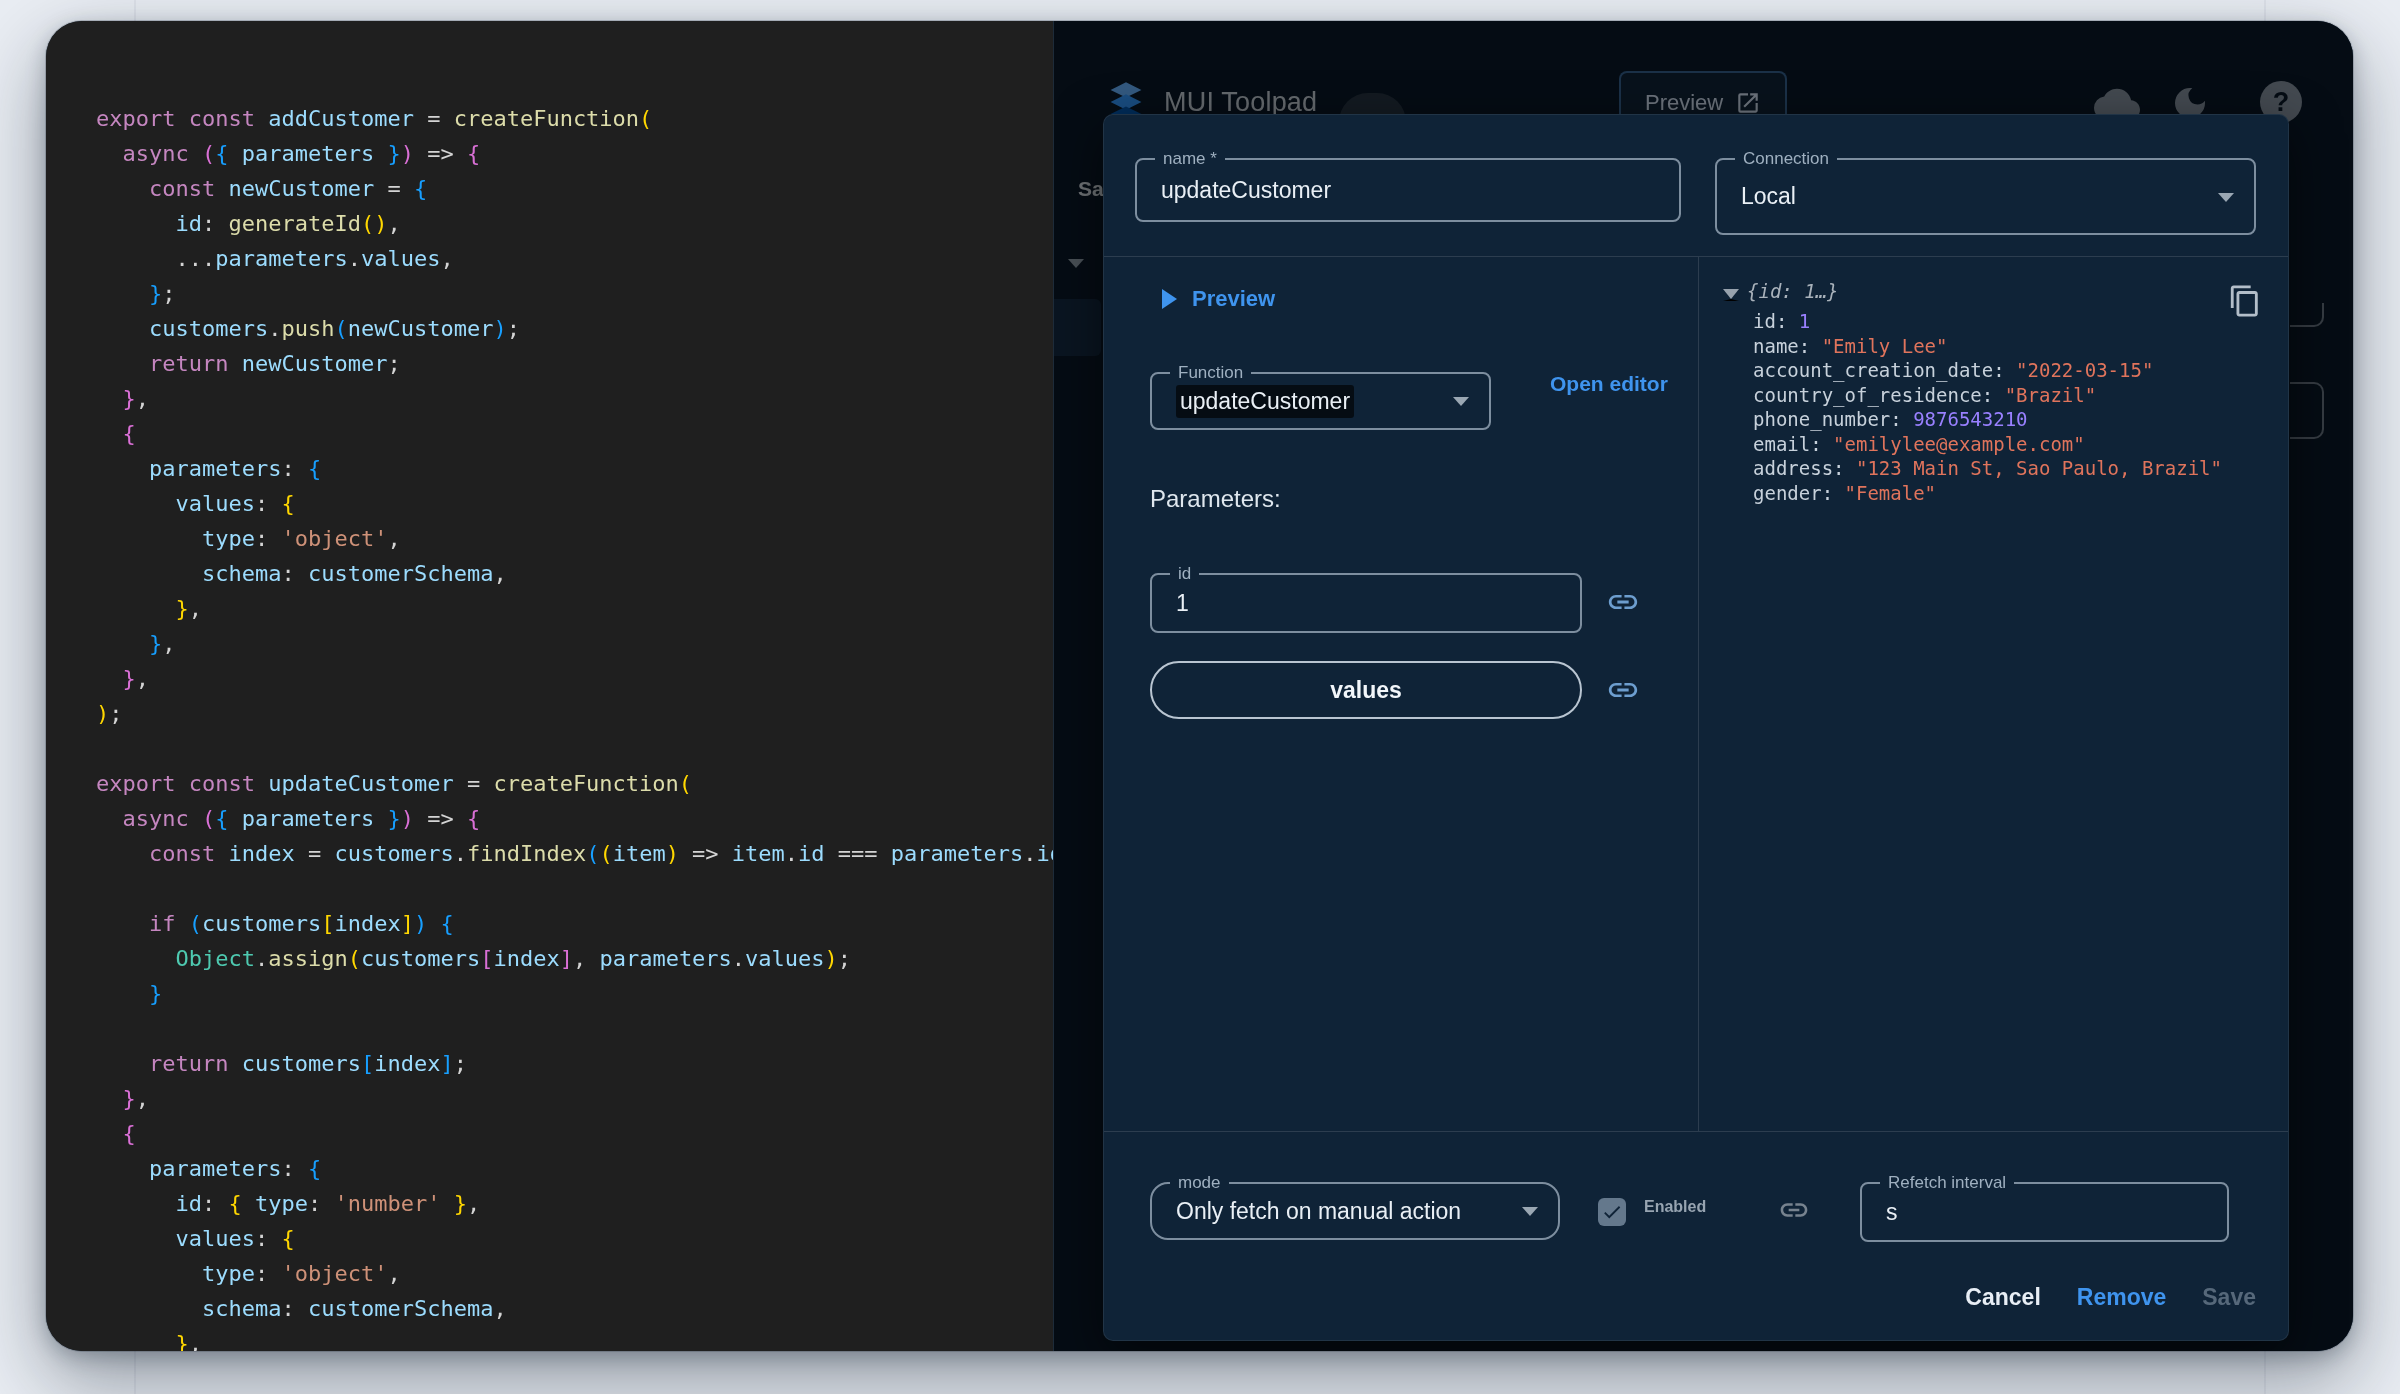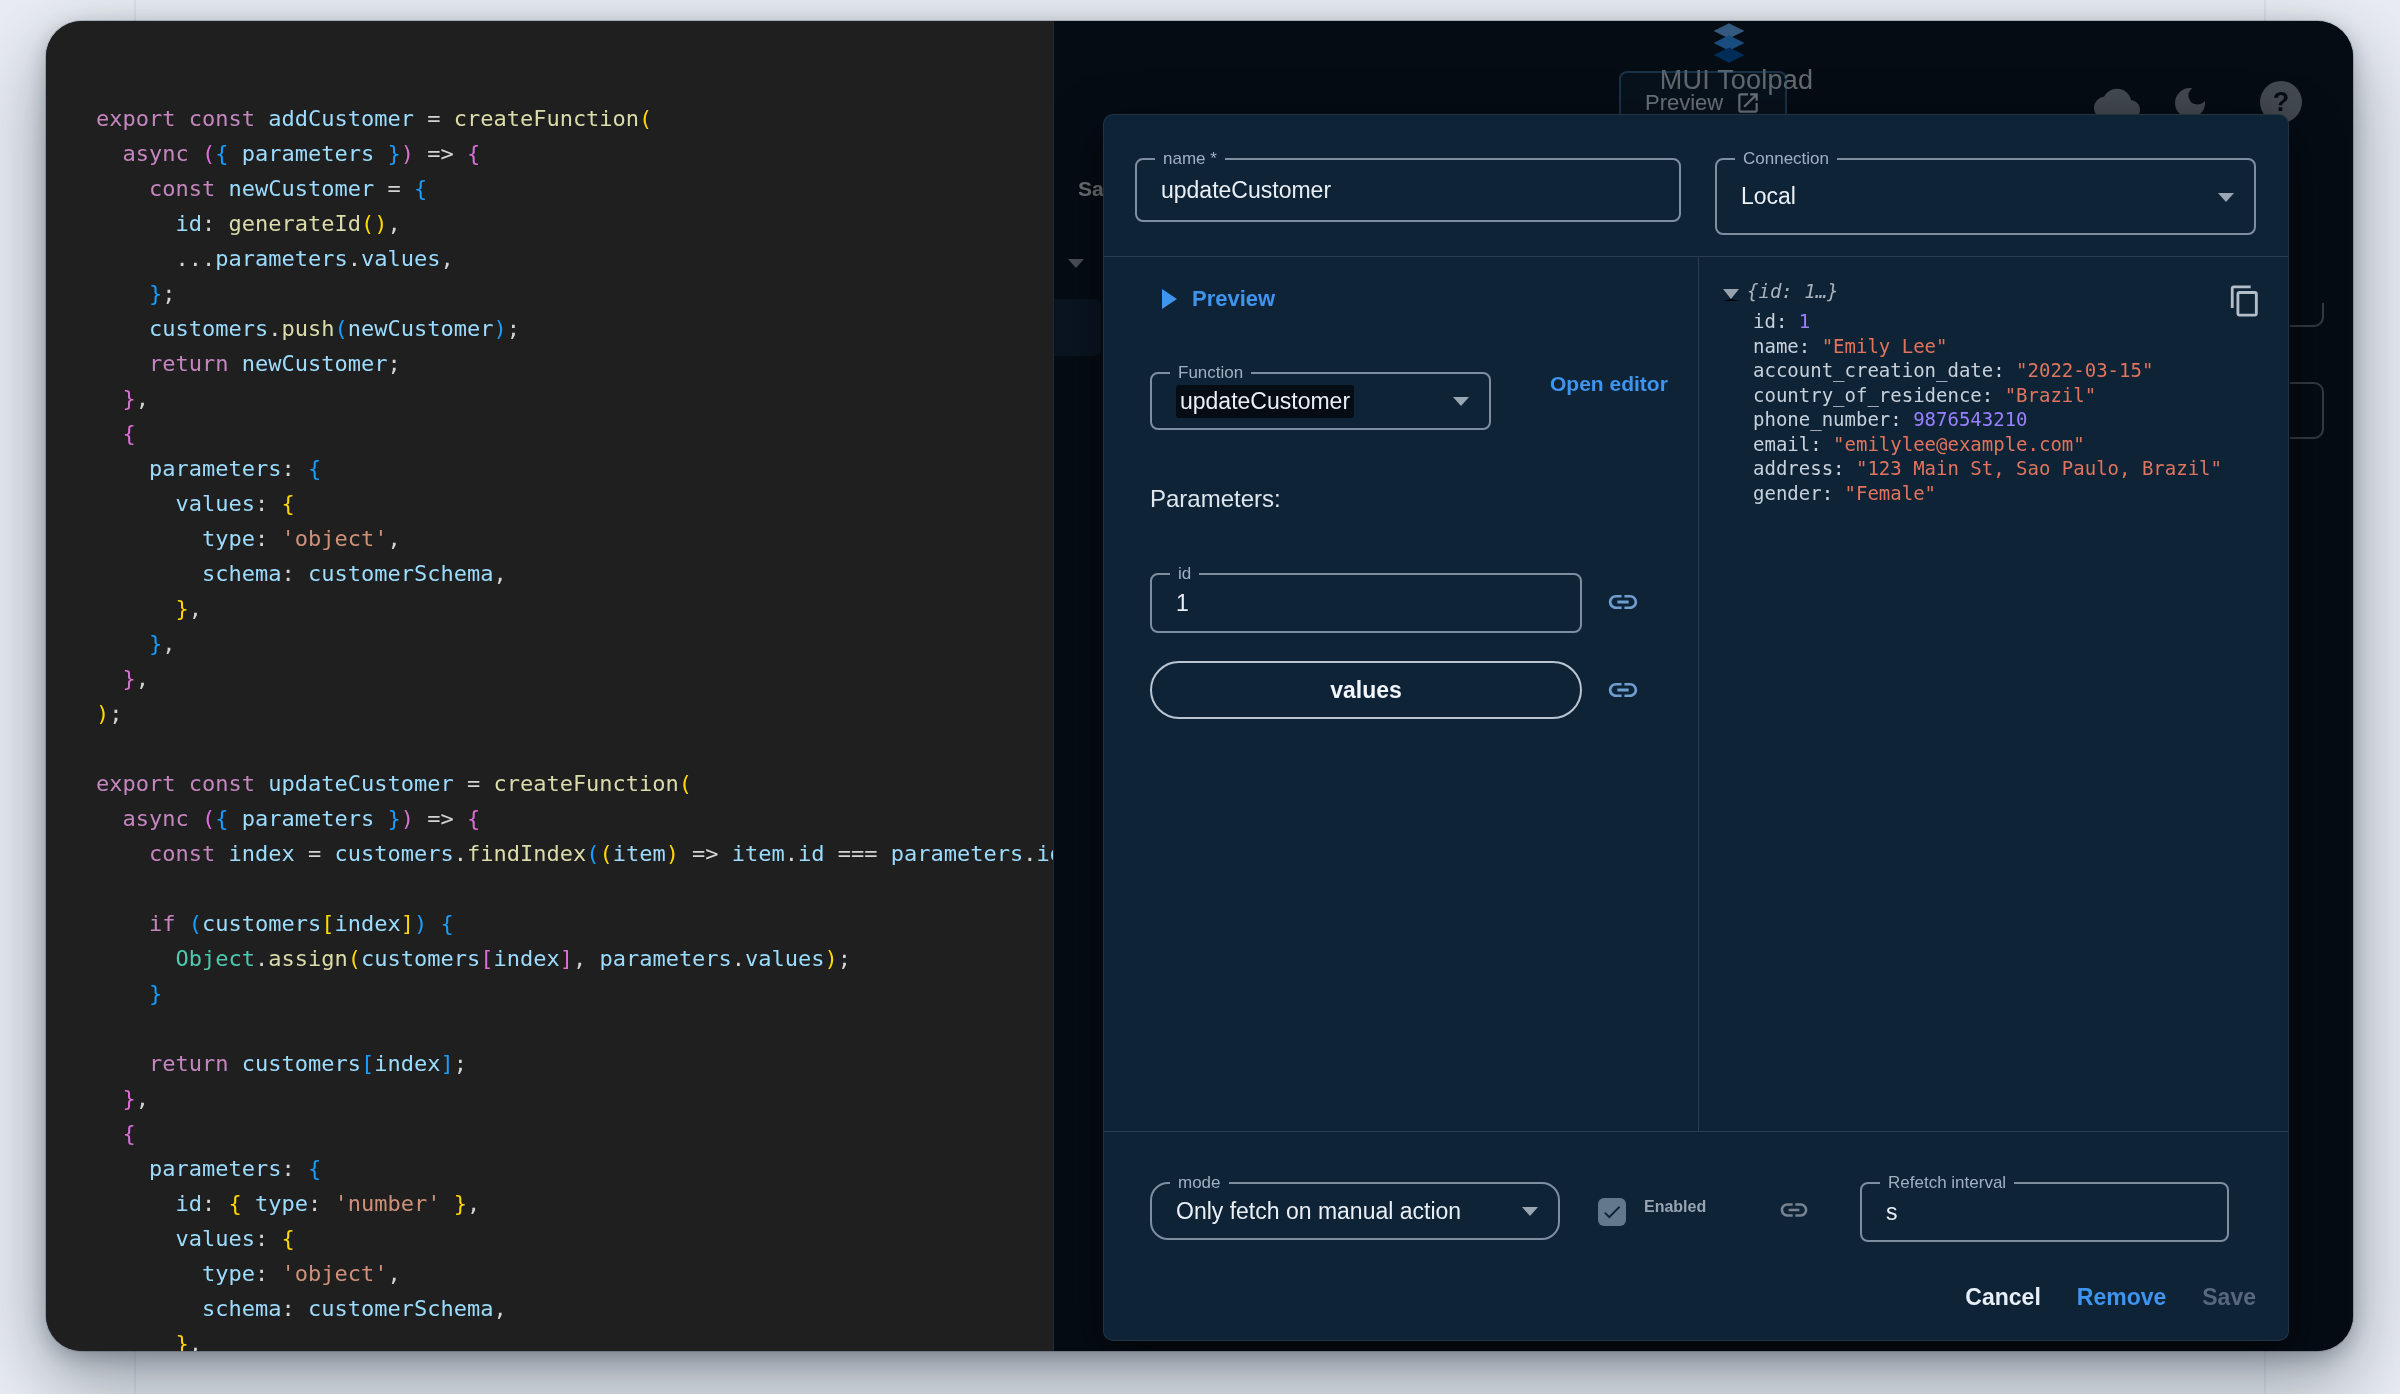--- a/index.html
+++ b/index.html
@@ -32,21 +32,21 @@
   .tk-s { color: #CE9178; }
   .tk-p { color: #D4D4D4; }
   .tk-g { color: #FFD700; }
   .tk-m { color: #DA70D6; }
   .tk-b { color: #179FFF; }
   .tk-t { color: #4EC9B0; }
 
   
   .right-panel { flex: 1; position: relative; background: #0A1929; border-left: 1px solid rgba(255,255,255,0.08); overflow: hidden; }
 
-  .panel-header { position: absolute; left: 0; top: 0; right: 0; height: 162px; display: flex; align-items: center; padding-left: 50px; z-index: 1; flex-direction: column; }
+  .panel-header { position: absolute; left: 0; top: 0; right: 0; height: 162px; display: flex; align-items: center; padding-left: 50px; z-index: 1; }
   .logo { width: 44px; height: 44px; flex: none; }
   .app-title { font-size: 27px; font-weight: 500; color: #c9d2db; margin-left: 16px; letter-spacing: 0.2px; }
   .beta-chip { margin-left: 22px; background: rgba(255,255,255,0.12); color: #d946ef; font-size: 17px; padding: 19px 16px; border-radius: 999px; margin-top: 40px; }
   .preview-btn {
     position: absolute; left: 565px; top: 50px; height: 64px;
     display: flex; align-items: center; gap: 12px; padding: 0 24px;
     border: 2px solid rgba(102,178,255,0.45); border-radius: 8px;
     background: rgba(102,178,255,0.07); color: #d6e5f6; font-size: 22px; font-weight: 500; cursor: pointer;
   }
   .hdr-icon { position: absolute; top: 60px; background: none; border: none; color: #8793a0; cursor: pointer; }

